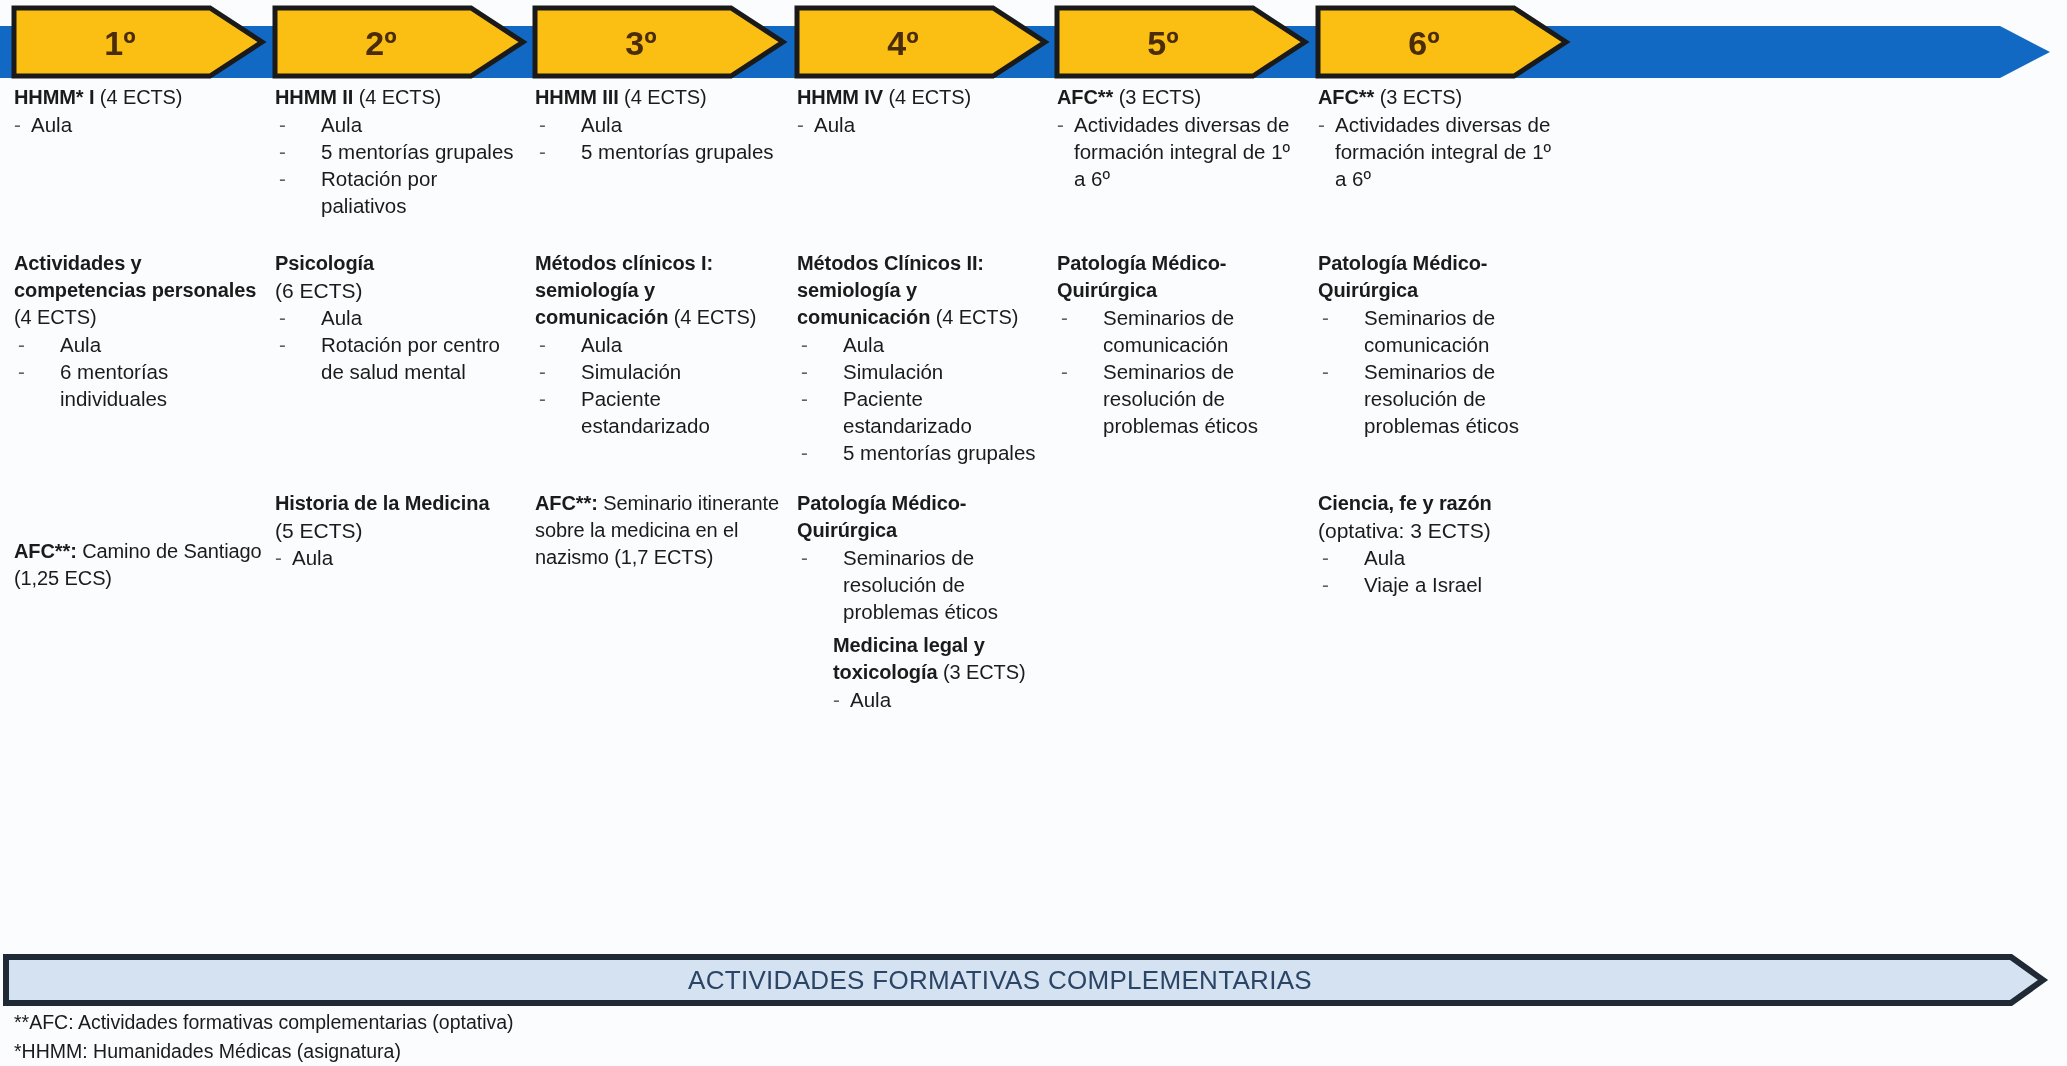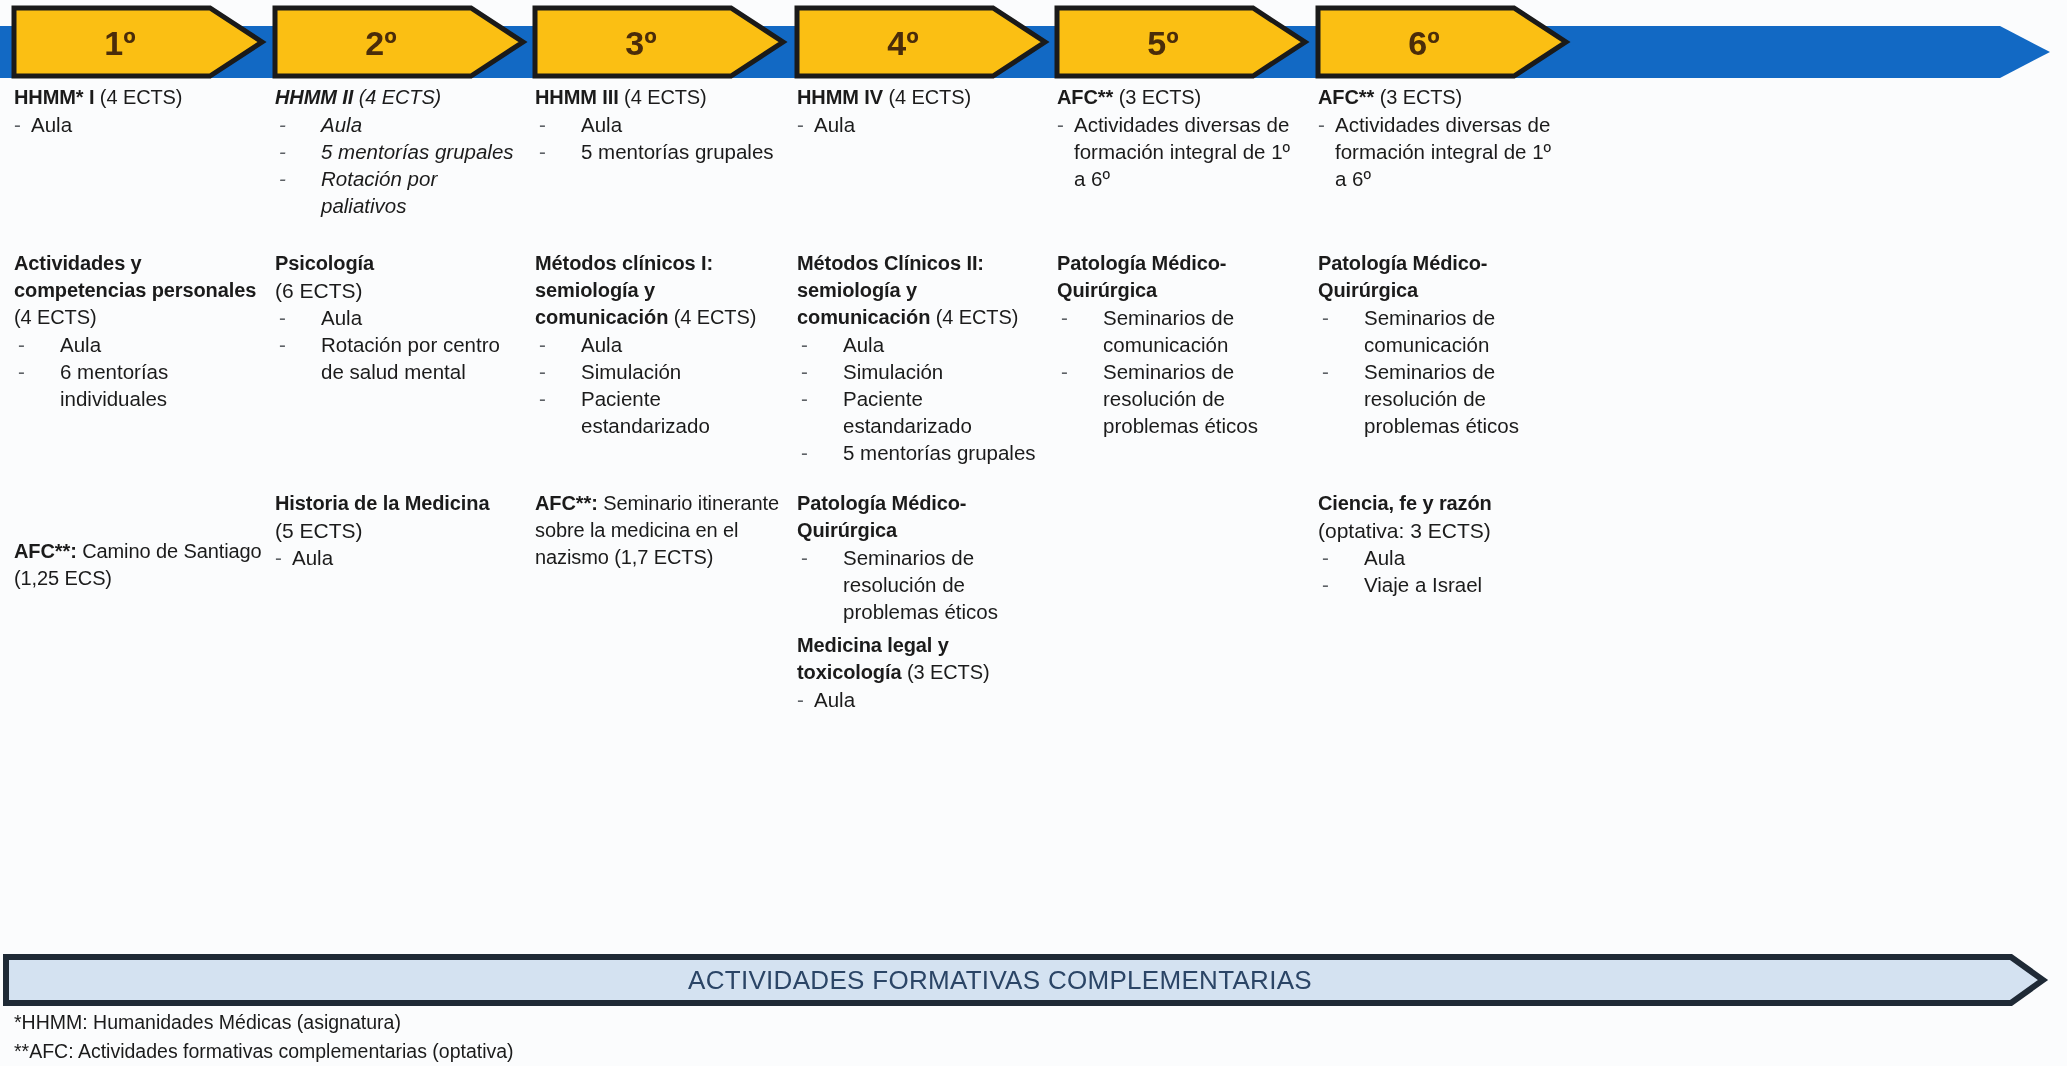--- a/index.html
+++ b/index.html
@@ -155,21 +155,21 @@
         <ul class="items">
           <li><span class="dash">-</span>Aula</li>
           <li><span class="dash">-</span>6 mentorías individuales</li>
         </ul>
       </div>
       <div class="block" style="top: 406px; margin-top: 48px;">
         <div class="block-title"><span>AFC**:</span><span class="reg"> Camino de Santiago  (1,25 ECS)</span></div>
       </div>
     </div>
     <div class="column" style="left: 275px;">
-      <div class="block" style="top: 0px; font-style: italic;">
+      <div class="block" style="top: 0px;">
         <div class="block-title"><span>HHMM II</span><span class="reg"> (4 ECTS)</span></div>
         <ul class="items">
           <li><span class="dash">-</span>Aula</li>
           <li><span class="dash">-</span>5 mentorías grupales</li>
           <li><span class="dash">-</span>Rotación por paliativos</li>
         </ul>
       </div>
       <div class="block" style="top: 166px;">
         <div class="block-title"><span>Psicología</span></div>
         <div class="block-title-regular">(6 ECTS)</div>
@@ -221,21 +221,21 @@
           <li><span class="dash">-</span>Paciente estandarizado</li>
           <li><span class="dash">-</span>5 mentorías grupales</li>
         </ul>
       </div>
       <div class="block" style="top: 406px;">
         <div class="block-title"><span>Patología Médico-Quirúrgica</span></div>
         <ul class="items">
           <li><span class="dash">-</span>Seminarios  de resolución de problemas éticos</li>
         </ul>
       </div>
-      <div class="block" style="top: 548px;">
+      <div class="block" style="top: 548px; margin-left: 36px;">
         <div class="block-title"><span>Medicina legal y toxicología</span><span class="reg"> (3 ECTS)</span></div>
         <ul class="items tight">
           <li><span class="dash">-</span>Aula</li>
         </ul>
       </div>
     </div>
     <div class="column" style="left: 1057px;">
       <div class="block" style="top: 0px;">
         <div class="block-title"><span>AFC**</span><span class="reg"> (3 ECTS)</span></div>
         <ul class="items tight">
@@ -276,15 +276,15 @@
   </div>
 
 <div id="banner">
   <svg width="2067" height="56" viewBox="0 0 2067 56" xmlns="http://www.w3.org/2000/svg">
     <path d="M 6,5 L 2011,5 L 2043,28 L 2011,51 L 6,51 Z" fill="#D4E2F1" stroke="#1F2A36" stroke-width="6" stroke-linejoin="miter"></path>
     <text class="banner-text" x="1000" y="37" text-anchor="middle">ACTIVIDADES FORMATIVAS COMPLEMENTARIAS</text>
   </svg>
 </div>
 
 <div id="footnotes">
+    <div class="footnote">**AFC: Actividades formativas complementarias (optativa)</div>
     <div class="footnote">*HHMM: Humanidades  Médicas (asignatura)</div>
-    <div class="footnote">**AFC: Actividades formativas complementarias (optativa)</div>
   </div>
 
 </body></html>

